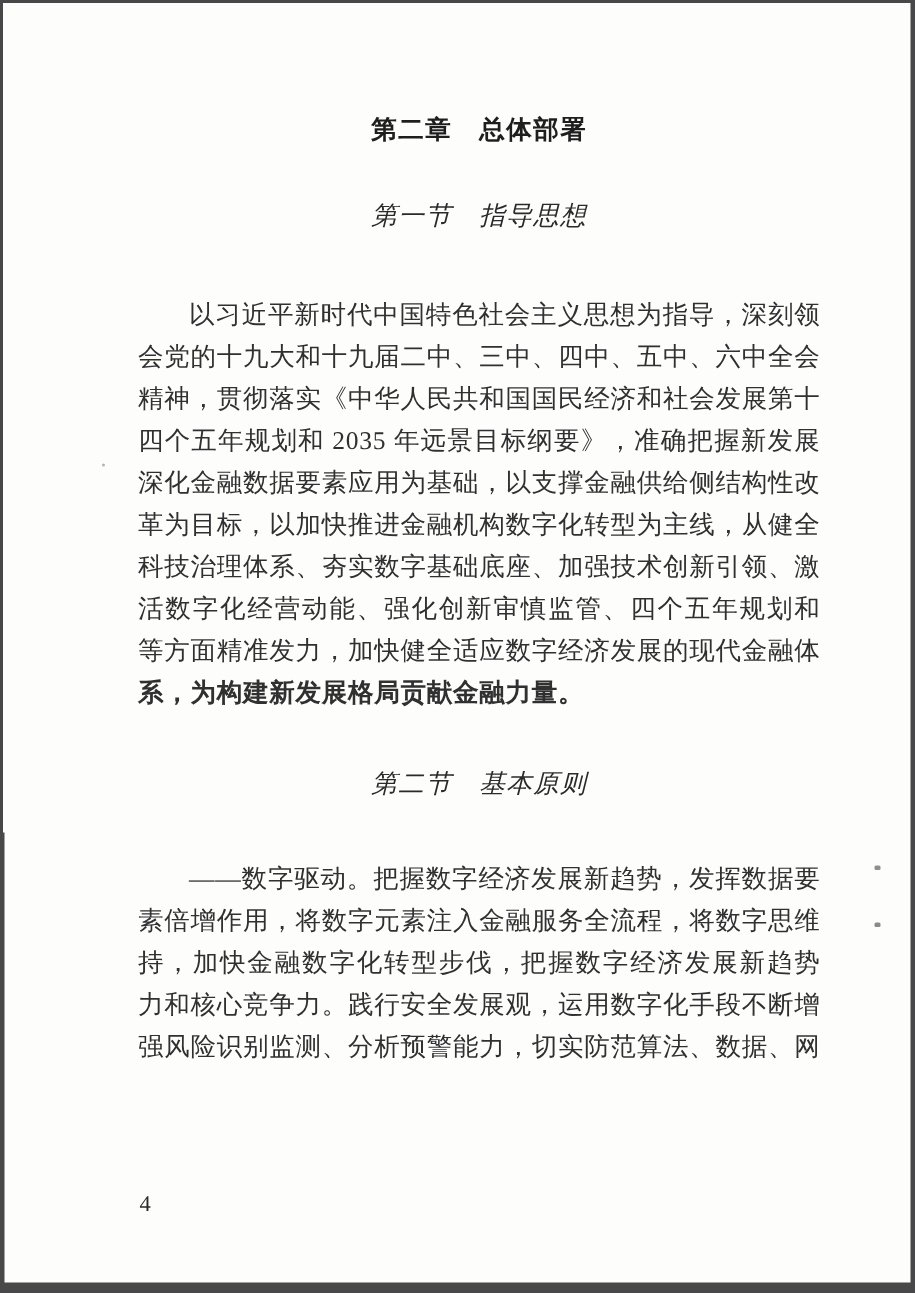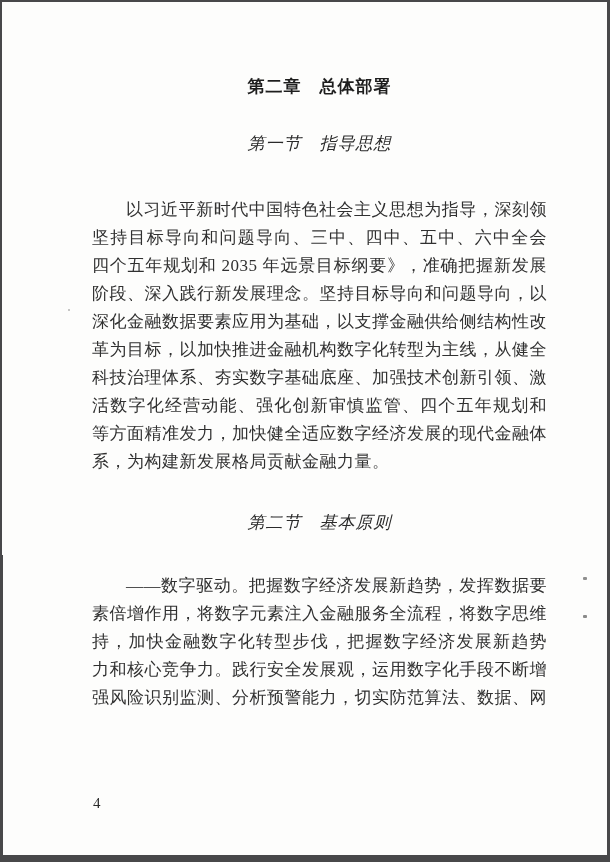--- a/index.html
+++ b/index.html
@@ -53,43 +53,43 @@
   .paragraph { font-size: 17px; color: #303030; }
   .paragraph.p1 { margin-top: 41px; }
   .paragraph.p2 { margin-top: 34px; }
   .line {
     line-height: 28px;
     text-align: justify;
     text-align-last: justify;
     letter-spacing: 0.5px;
   }
   .line.first { text-indent: 2em; margin-top: 38px; }
-  .line.short { text-align-last: left; }
+  .line.short { text-align-last: left; font-weight: bold; }
   .page-number {
     position: absolute;
     left: 93px; top: 795px;
     font-size: 15px;
     color: #2a2a2a;
   }
 </style>
 </head>
 <body>
 
 <div class="page">
 
   <div class="content">
     <div class="chapter-title">第二章　总体部署</div>
 
     <div class="section-title first">第一节　指导思想</div>
 
     <div class="paragraph p1">
         <div class="line first">以习近平新时代中国特色社会主义思想为指导，深刻领</div>
-        <div class="line">坚持目标导向和问题导向、三中、四中、五中、六中全会</div>
+        <div class="line">会党的十九大和十九届二中、三中、四中、五中、六中全会</div>
+        <div class="line">精神，贯彻落实《中华人民共和国国民经济和社会发展第十</div>
         <div class="line">四个五年规划和 2035 年远景目标纲要》，准确把握新发展</div>
-        <div class="line">阶段、深入践行新发展理念。坚持目标导向和问题导向，以</div>
         <div class="line">深化金融数据要素应用为基础，以支撑金融供给侧结构性改</div>
         <div class="line">革为目标，以加快推进金融机构数字化转型为主线，从健全</div>
         <div class="line">科技治理体系、夯实数字基础底座、加强技术创新引领、激</div>
         <div class="line">活数字化经营动能、强化创新审慎监管、四个五年规划和</div>
         <div class="line">等方面精准发力，加快健全适应数字经济发展的现代金融体</div>
         <div class="line short">系，为构建新发展格局贡献金融力量。</div>
       </div>
 
     <div class="section-title second">第二节　基本原则</div>
 

